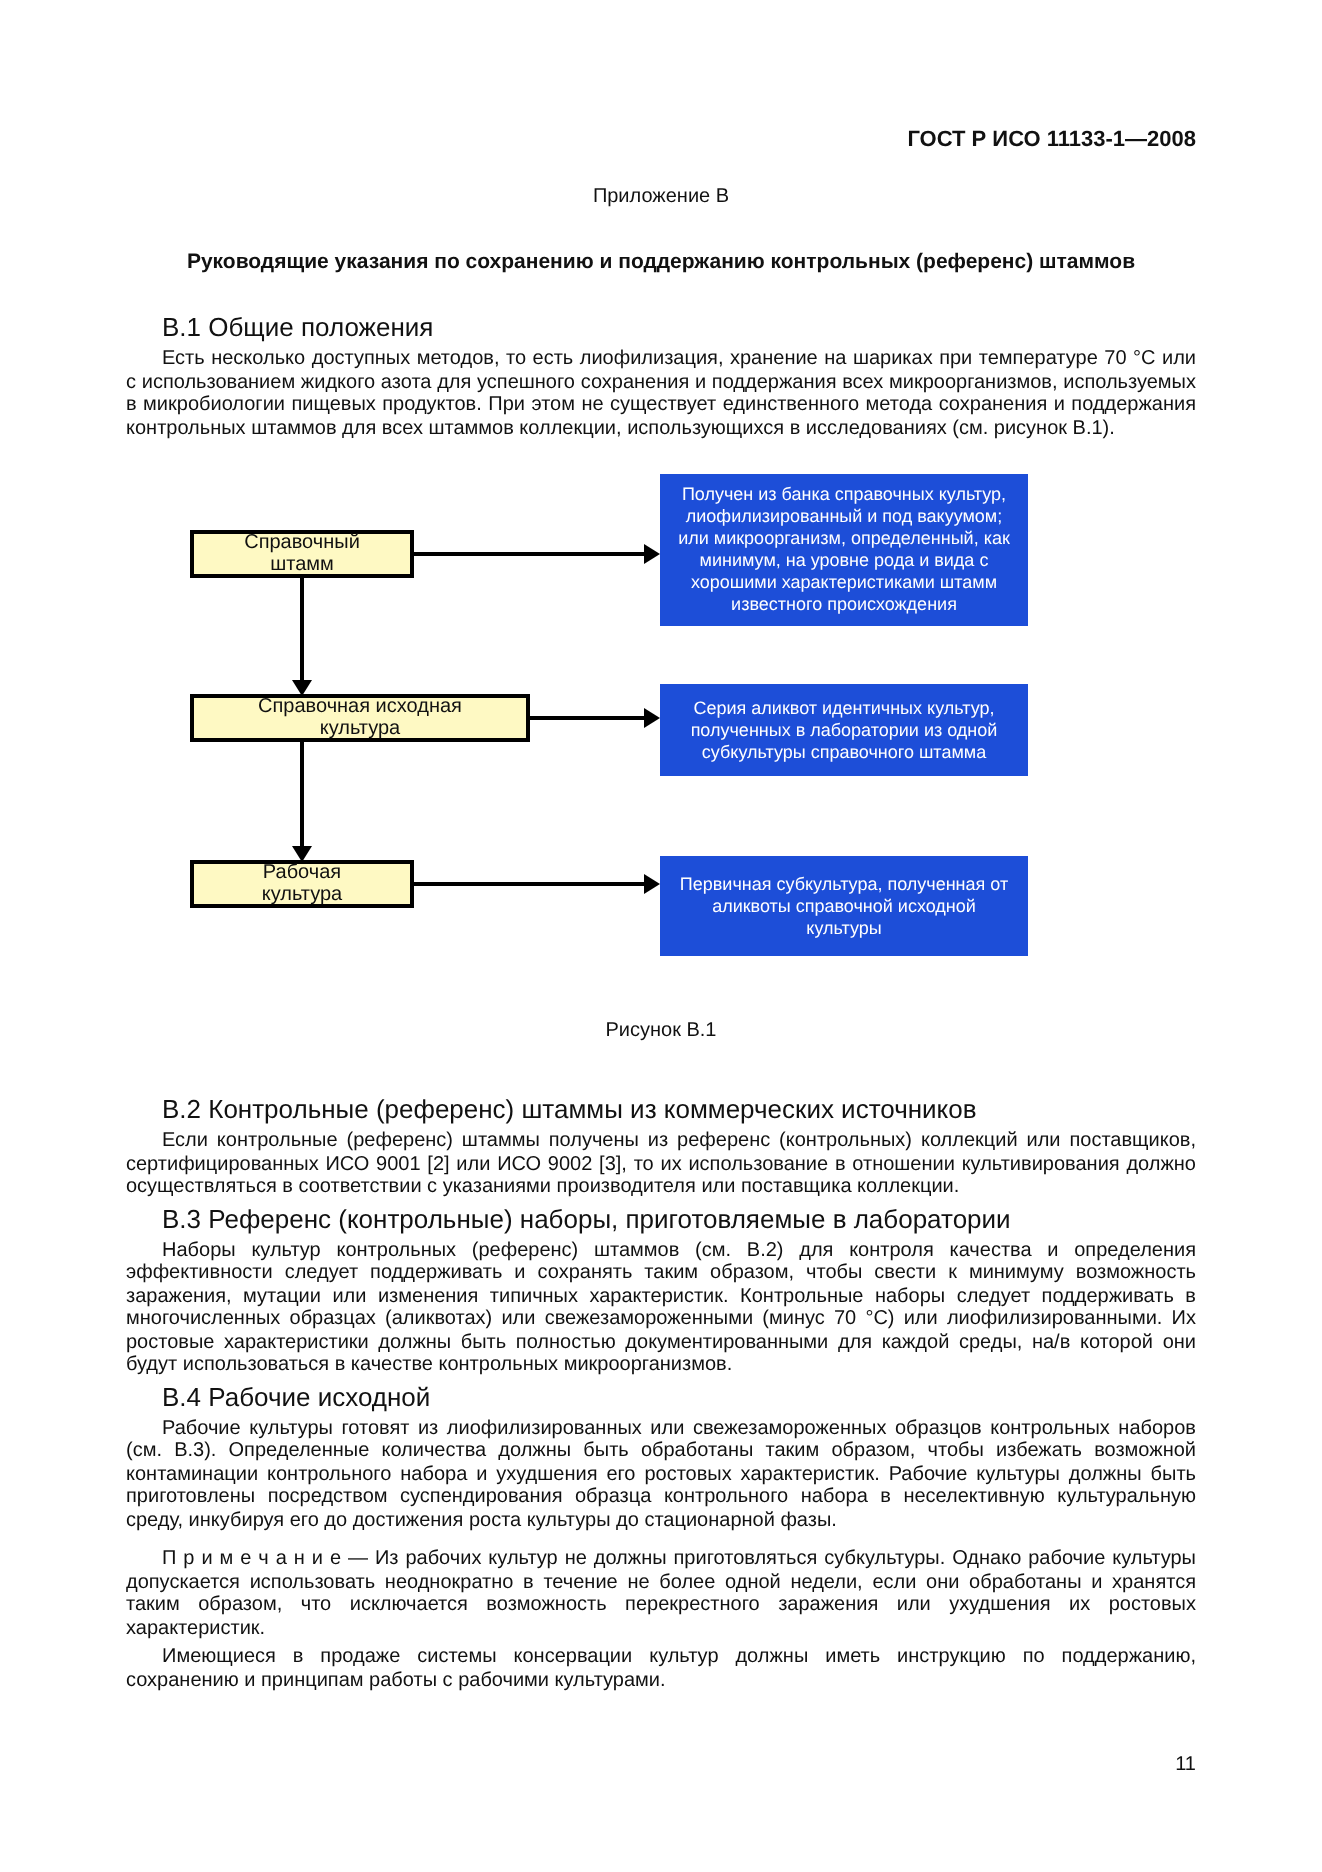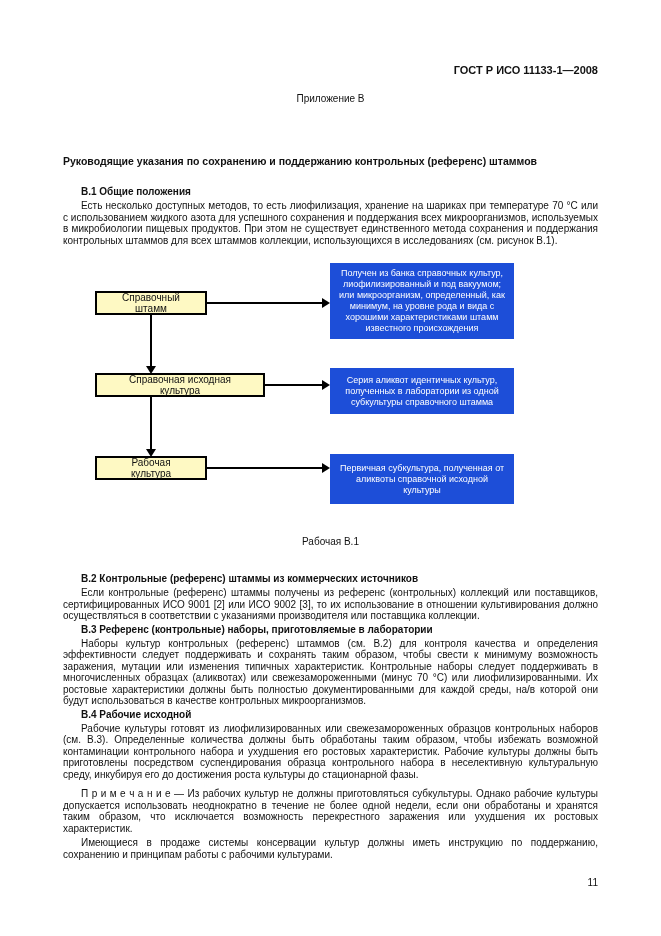--- a/index.html
+++ b/index.html
@@ -9,23 +9,23 @@
     font-family:"Liberation Sans", sans-serif;
     overflow:hidden;
   }
   .content { position:absolute; left:63px; top:0; width:535px; }
 
   .doc-header { margin-top:64px; text-align:right; font-weight:bold; font-size:11px; }
 
   .appendix { margin-top:16px; text-align:center; font-size:10px; line-height:13px; }
   .appendix .line { display:block; }
 
-  .doc-title { margin-top:50px; font-weight:bold; font-size:10.5px; }
+  .doc-title { margin-top:20px; text-align:center; font-weight:bold; font-size:10.5px; }
 
-  .sec-heading { margin-top:19px; margin-left:18px; font-weight:bold; font-size:10px; }
+  .sec-heading { margin-top:19px; margin-left:18px; font-weight:normal; font-size:13px; }
   .sec-heading.tight { margin-top:2px; }
   .para {
     margin:3px 0 0 0; font-size:10px; line-height:11.5px;
     text-align:justify; text-indent:18px;
   }
 
   
   .fig { position:relative; height:268px; margin-top:12px; }
   .lbox {
     position:absolute; border:2px solid #000; background:#fef9c3;
@@ -98,21 +98,21 @@
       <div class="head-right" id="h2-head"></div>
       <div class="hline" id="h3-line"></div>
       <div class="head-right" id="h3-head"></div>
 
       <div class="vline" id="v1-line"></div>
       <div class="head-down" id="v1-head"></div>
       <div class="vline" id="v2-line"></div>
       <div class="head-down" id="v2-head"></div>
     </div>
 
-    <div class="fig-caption">Рабочая В.1</div>
+    <div class="fig-caption">Рисунок В.1</div>
 
     <div class="sec-heading" style="margin-top:26px;">В.2  Контрольные (референс) штаммы из коммерческих источников</div>
     <p class="para">Если контрольные (референс) штаммы получены из референс (контрольных) коллекций или поставщиков, сертифицированных ИСО 9001 [2] или ИСО 9002 [3], то их использование в отношении культивирования должно осуществляться в соответствии с указаниями производителя или поставщика коллекции.</p>
 
     <div class="sec-heading tight">В.3  Референс (контрольные) наборы, приготовляемые в лаборатории</div>
     <p class="para">Наборы культур контрольных (референс) штаммов (см. В.2) для контроля качества и определения эффективности следует поддерживать и сохранять таким образом, чтобы свести к минимуму возможность заражения, мутации или изменения типичных характеристик. Контрольные наборы следует поддерживать в многочисленных образцах (аликвотах) или свежезамороженными (минус 70 °С) или лиофилизированными. Их ростовые характеристики должны быть полностью документированными для каждой среды, на/в которой они будут использоваться в качестве контрольных микроорганизмов.</p>
 
     <div class="sec-heading tight">В.4  Рабочие исходной</div>
     <p class="para">Рабочие культуры готовят из лиофилизированных или свежезамороженных образцов контрольных наборов (см. В.3). Определенные количества должны быть обработаны таким образом, чтобы избежать возможной контаминации контрольного набора и ухудшения его ростовых характеристик. Рабочие культуры должны быть приготовлены посредством суспендирования образца контрольного набора в неселективную культуральную среду, инкубируя его до достижения роста культуры до стационарной фазы.</p>
     <p class="para note">П р и м е ч а н и е — Из рабочих культур не должны приготовляться субкультуры. Однако рабочие культуры допускается использовать неоднократно в течение не более одной недели, если они обработаны и хранятся таким образом, что исключается возможность перекрестного заражения или ухудшения их ростовых характеристик.</p>

